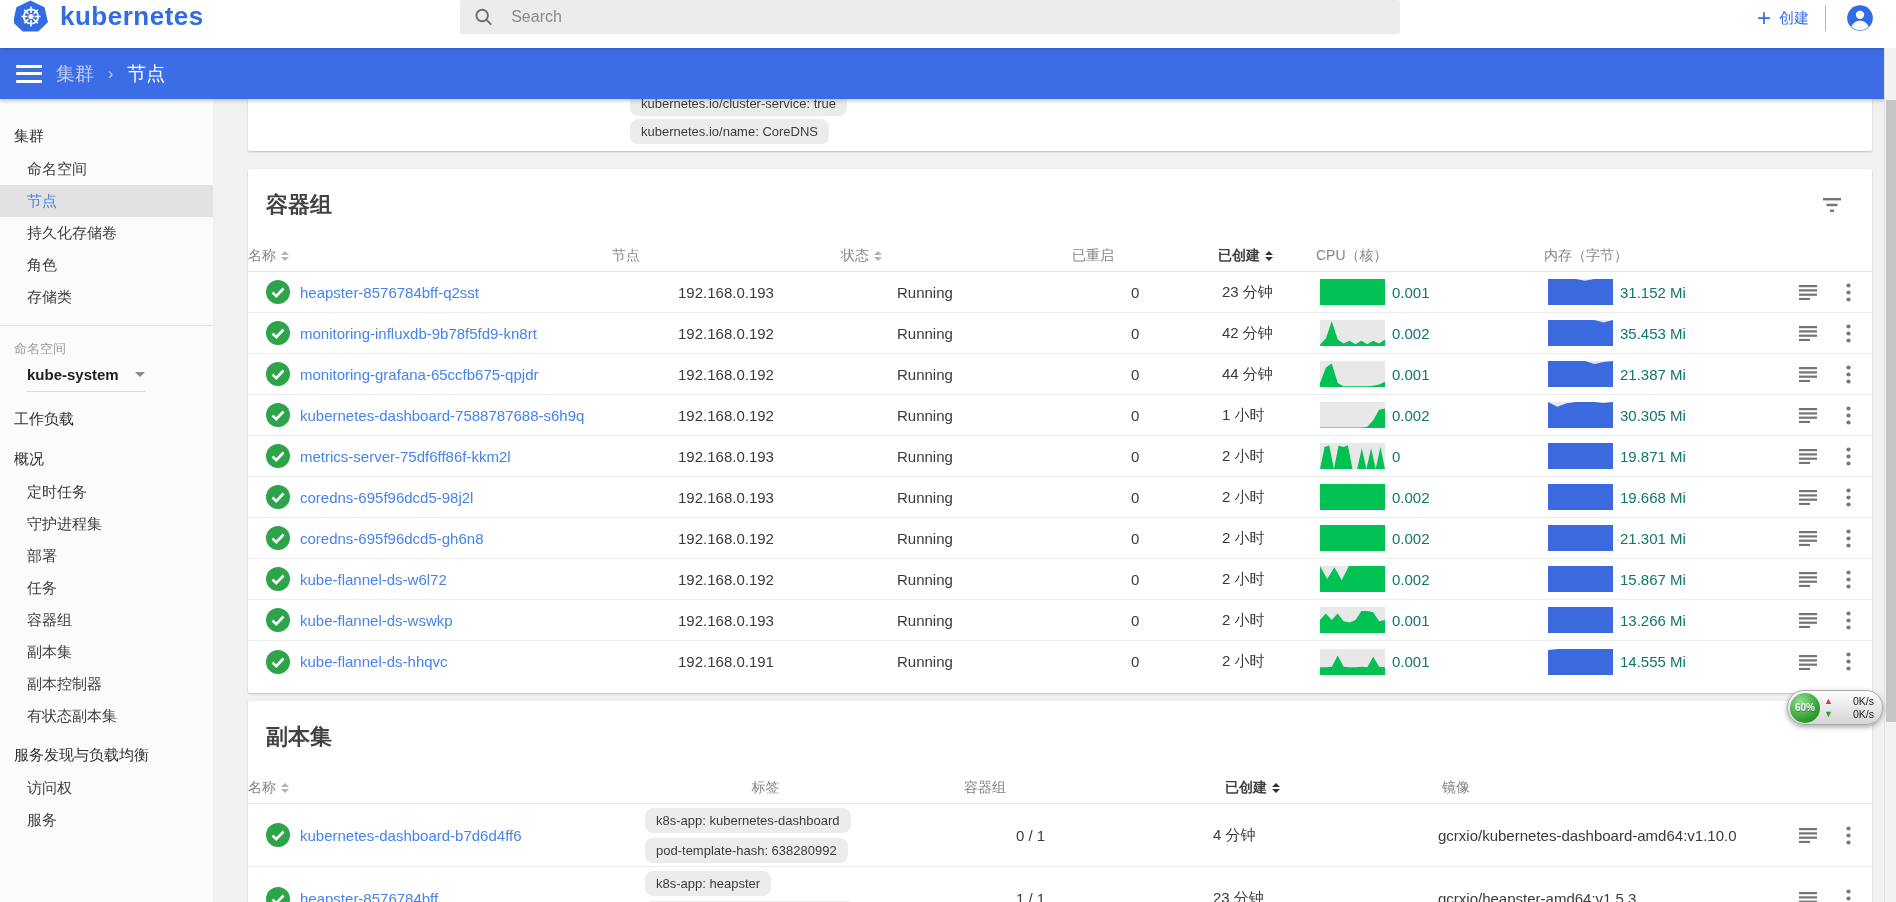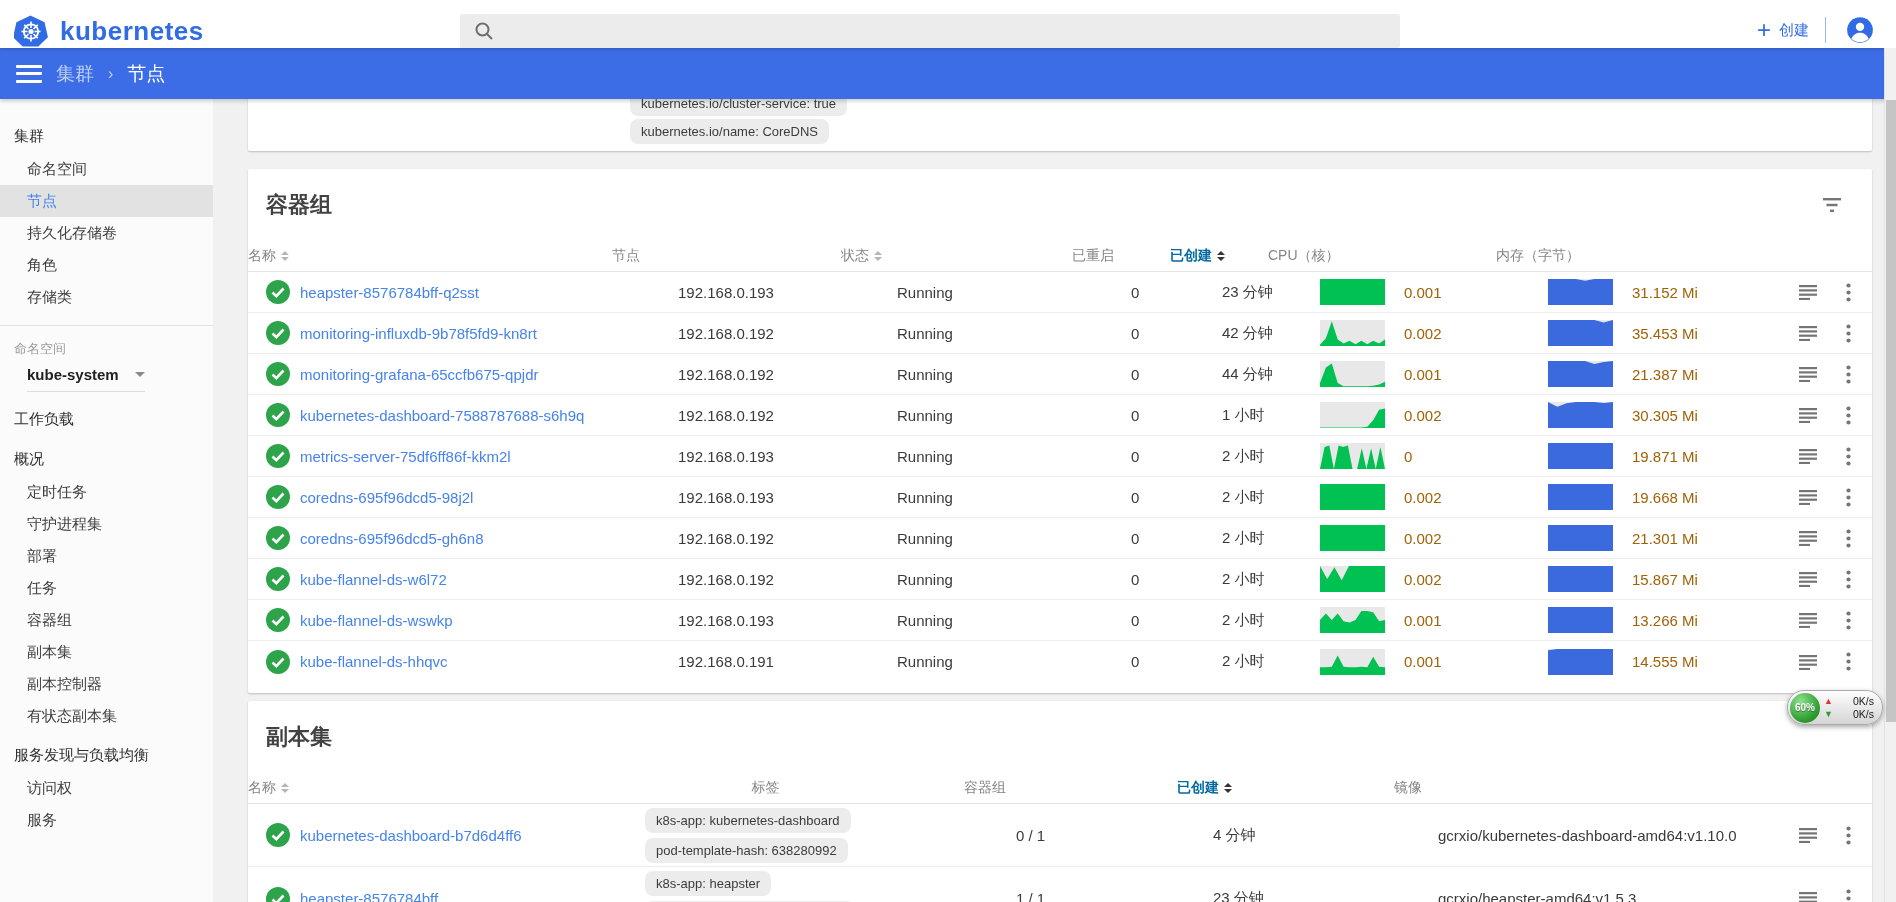--- a/index.html
+++ b/index.html
@@ -1,18 +1,18 @@
 <!DOCTYPE html>
 <html><head>
 <meta charset="utf-8">
 <style>
   * { margin:0; padding:0; box-sizing:border-box; }
   html,body { width:1896px; height:902px; overflow:hidden; font-family:"Liberation Sans","DejaVu Sans",sans-serif; background:#f1f1f1; }
   
-  .topbar { position:absolute; left:0; top:0; width:1896px; height:48px; background:#fff; box-shadow:0 1px 4px rgba(0,0,0,.18); z-index:30; display:flex; align-items:flex-end; }
+  .topbar { position:absolute; left:0; top:0; width:1896px; height:48px; background:#fff; box-shadow:0 1px 4px rgba(0,0,0,.18); z-index:30; display:flex; align-items:flex-start; }
   .brand { display:flex; align-items:center; gap:12px; padding-left:14px; width:460px; }
   .brand-text { color:#326ce5; font-size:26px; font-weight:600; letter-spacing:.5px; }
   .searchbox { width:940px; height:34px; background:#ececec; border-radius:2px; display:flex; align-items:center; padding:0 14px; }
   .searchbox input { border:0; outline:0; background:transparent; font-size:16px; color:#424242; width:100%; margin-left:18px; font-family:inherit; }
   .searchbox input::placeholder { color:#8a8a8a; }
   .top-actions { margin-left:auto; display:flex; align-items:center; gap:16px; padding-right:18px; }
   .create-btn { color:#326ce5; font-size:15px; display:flex; align-items:center; gap:8px; background:none; border:0; cursor:pointer; font-family:inherit; }
   .create-btn .plus { font-size:24px; font-weight:400; line-height:20px; }
   .top-sep { width:1px; height:26px; background:#9bb6f0; }
   
@@ -40,35 +40,35 @@
   .chip { display:inline-block; background:#ececec; border-radius:8px; padding:5px 11px; font-size:13px; color:#3c3c3c; width:max-content; }
   .card-titlerow { height:71px; display:flex; align-items:center; justify-content:space-between; padding:0 26px 0 18px; }
   .card-title { font-size:22px; color:#424242; }
   .iconbtn { background:none; border:0; cursor:pointer; display:flex; align-items:center; justify-content:center; padding:4px; }
   
   .thead { display:flex; align-items:center; height:32px; border-bottom:1px solid #e4e4e4; font-size:14px; color:#858585; }
   .trow { display:flex; align-items:center; height:41px; border-bottom:1px solid #ededed; font-size:15px; color:#3a3a3a; }
   .trow:last-child { border-bottom:0; }
   .c { flex:none; display:flex; align-items:center; }
   .hc { flex:none; display:flex; align-items:center; gap:5px; }
-  .hc.active { color:#0369a1; font-weight:700; }
+  .hc.active { color:#404040; font-weight:700;margin-left:48px; }
   .sort { display:flex; flex-direction:column; gap:2px; }
   .sort i { width:0; height:0; border-left:4px solid transparent; border-right:4px solid transparent; }
   .sort .up { border-bottom:4px solid #b5b5b5; }
   .sort .dn { border-top:4px solid #b5b5b5; }
   .hc.active .sort .up { border-bottom-color:#333; }
   .hc.active .sort .dn { border-top-color:#333; }
   a.cell-link { color:#4683ea; text-decoration:none; cursor:pointer; }
   
   .c-icon{width:52px; padding-left:17px;} .c-name{width:364px;} .c-node{width:229px; padding-left:14px;}
   .c-status{width:231px; padding-left:4px;} .c-restart{width:98px; padding-left:7px;} .c-created{width:98px;}
   .c-cpu{width:228px;} .c-mem{width:247px;} .c-logs{width:47px;} .c-kebab{width:30px;}
   .thead .c-node{padding-left:0;} .thead .c-status{padding-left:0;} .thead .c-restart{padding-left:0;}
   .spark { width:65px; height:26px; background:#e8e8e8; display:flex; align-items:flex-end; overflow:hidden; }
-  .sparkval { margin-left:19px; color:#a16207; }
+  .sparkval { margin-left:7px; color:#0f766e; }
   
   .r-icon{width:52px; padding-left:17px;} .r-name{width:333px;} .r-labels{width:357px; padding-left:12px; flex-direction:column; align-items:flex-start; justify-content:center; gap:5px;}
   .r-pods{width:223px; padding-left:26px;} .r-created{width:225px;} .r-image{width:357px;} .r-logs{width:47px;} .r-kebab{width:30px;}
   .thead .r-labels{padding-left:12px; flex-direction:row; align-items:flex-start;}
   .thead .r-created{padding-left:16px;} .thead .r-image{padding-left:8px;}
   .rs-row { height:63px; }
   
   .scrollbar { position:absolute; right:0; top:48px; width:12px; height:854px; background:#f1f1f1; border-left:1px solid #e2e2e2; z-index:40; }
   .scroll-thumb { position:absolute; left:1px; top:52px; width:10px; height:622px; background:#c5c5c5; }
   
@@ -98,20 +98,21 @@
       </g>
       <circle cx="17" cy="16.5" r="2.6" fill="#fff"></circle>
     </svg>
     <span class="brand-text">kubernetes</span>
   </div>
   <div class="searchbox">
     <svg width="20" height="20" viewBox="0 0 20 20">
       <circle cx="8.5" cy="8.5" r="6" fill="none" stroke="#6e6e6e" stroke-width="2"></circle>
       <line x1="13" y1="13" x2="18" y2="18" stroke="#6e6e6e" stroke-width="2"></line>
     </svg>
+    <input placeholder="Search" style="">
   </div>
   <div class="top-actions">
     <button class="create-btn">
       <span class="plus">+</span>
       <span>创建</span>
     </button>
     <span class="top-sep"></span>
     <button class="iconbtn">
       <svg width="28" height="28" viewBox="0 0 24 24">
         <circle cx="12" cy="12" r="11" fill="#326ce5"></circle>

